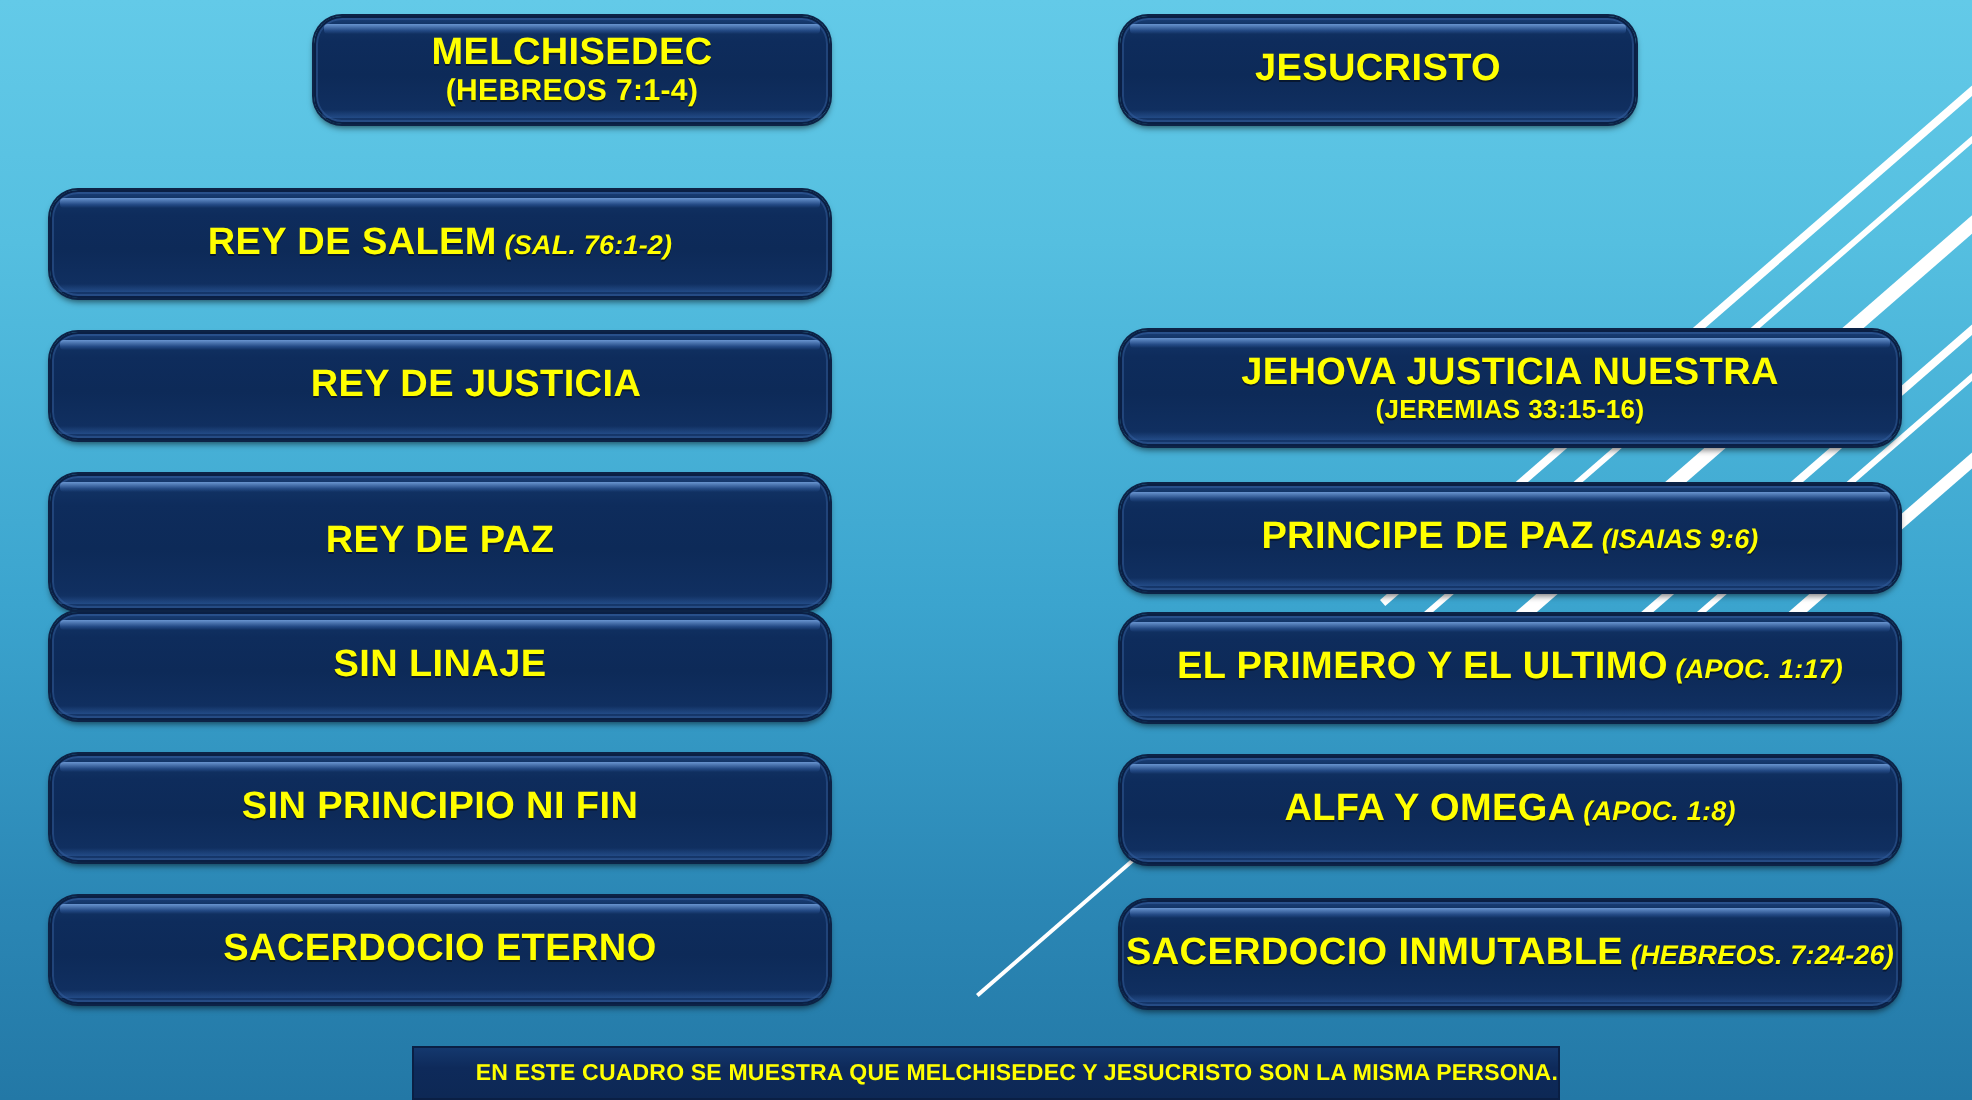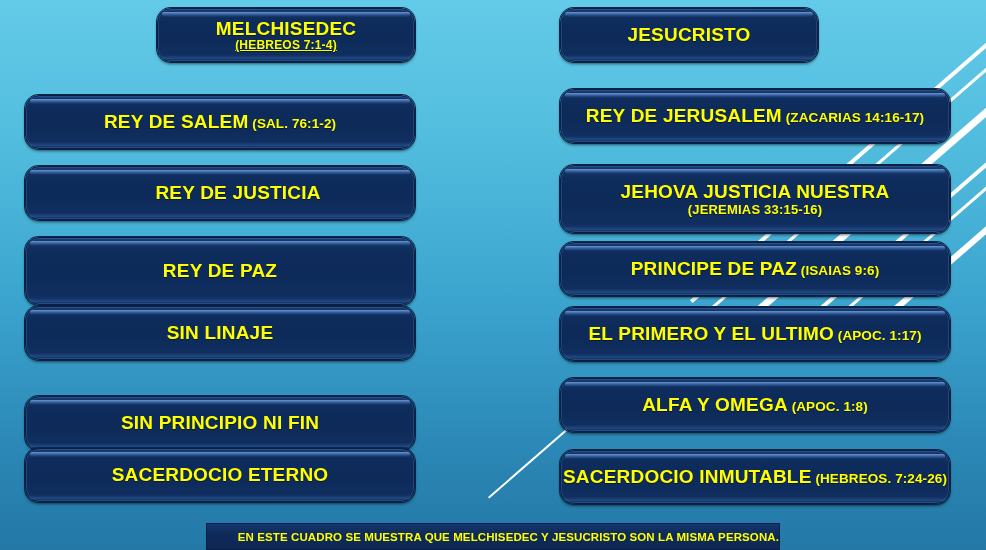--- a/index.html
+++ b/index.html
@@ -68,32 +68,32 @@
     position: relative;
     z-index: 2;
     color: #ffff00;
     font-weight: bold;
     white-space: nowrap;
     letter-spacing: 0.2px;
     text-shadow: 0 1px 0 rgba(0,0,0,0.45);
   }
   .line.main   { font-size: 19px; }
   .line.sub    { font-size: 13px; margin-top: 1px; }
-  .ref { font-size: 13.5px; letter-spacing: 0.1px; }
+  .ref { font-size: 13.5px; letter-spacing: 0.1px; font-style: italic; }
 
   
   .col-left  { left: 25px;  width: 390px; }
   
   .col-right { left: 560px; width: 390px; }
 
   
   .hdr-left  { left: 157px; width: 258px; top: 8px;  height: 54px; }
   .hdr-right { left: 560px; width: 258px; top: 8px;  height: 54px; }
   .hdr .line.main { font-size: 19px; }
-  .hdr .line.sub  { font-size: 12px; text-decoration: underline; }
+  .hdr .line.sub  { font-size: 15px; }
 
   
   #footer-banner {
     position: absolute;
     left: 206px;
     top: 523px;
     width: 574px;
     height: 27px;
     box-sizing: border-box;
     background: linear-gradient(180deg, #14386e 0%, #0e2a5a 40%, #0d2855 100%);
@@ -141,33 +141,30 @@
   </div>
 
   <div class="plaque col-left" style="top:237px; height:68px;">
     <span class="line main"><span>REY DE PAZ</span><span class="ref"></span></span>
   </div>
 
   <div class="plaque col-left" style="top:306px; height:54px;">
     <span class="line main"><span>SIN LINAJE</span><span class="ref"></span></span>
   </div>
 
-  <div class="plaque col-left" style="top:396px; height:54px;">
+  <div class="plaque col-left" style="top:377px; height:54px;">
     <span class="line main"><span>SIN PRINCIPIO NI FIN</span><span class="ref"></span></span>
   </div>
 
   <div class="plaque col-left" style="top:448px; height:54px;">
     <span class="line main"><span>SACERDOCIO ETERNO</span><span class="ref"></span></span>
   </div>
 
-  <div class="plaque col-right" style="top:89px; height:54px;">
-    <span class="line main"><span>REY DE JERUSALEM</span><span class="ref"> (ZACARIAS 14:16-17)</span></span>
-  </div>
 
-  <div class="plaque col-right" style="top:165px; height:68px;">
+  <div class="plaque col-right" style="top:165px; height:58px;">
     <span class="line main">JEHOVA JUSTICIA NUESTRA</span>
     <span class="line sub">(JEREMIAS 33:15-16)</span>
   </div>
 
   <div class="plaque col-right" style="top:242px; height:54px;text-align:right;">
     <span class="line main"><span>PRINCIPE DE PAZ</span><span class="ref"> (ISAIAS 9:6)</span></span>
   </div>
 
   <div class="plaque col-right" style="top:307px; height:54px;">
     <span class="line main"><span>EL PRIMERO Y EL ULTIMO</span><span class="ref"> (APOC. 1:17)</span></span>

